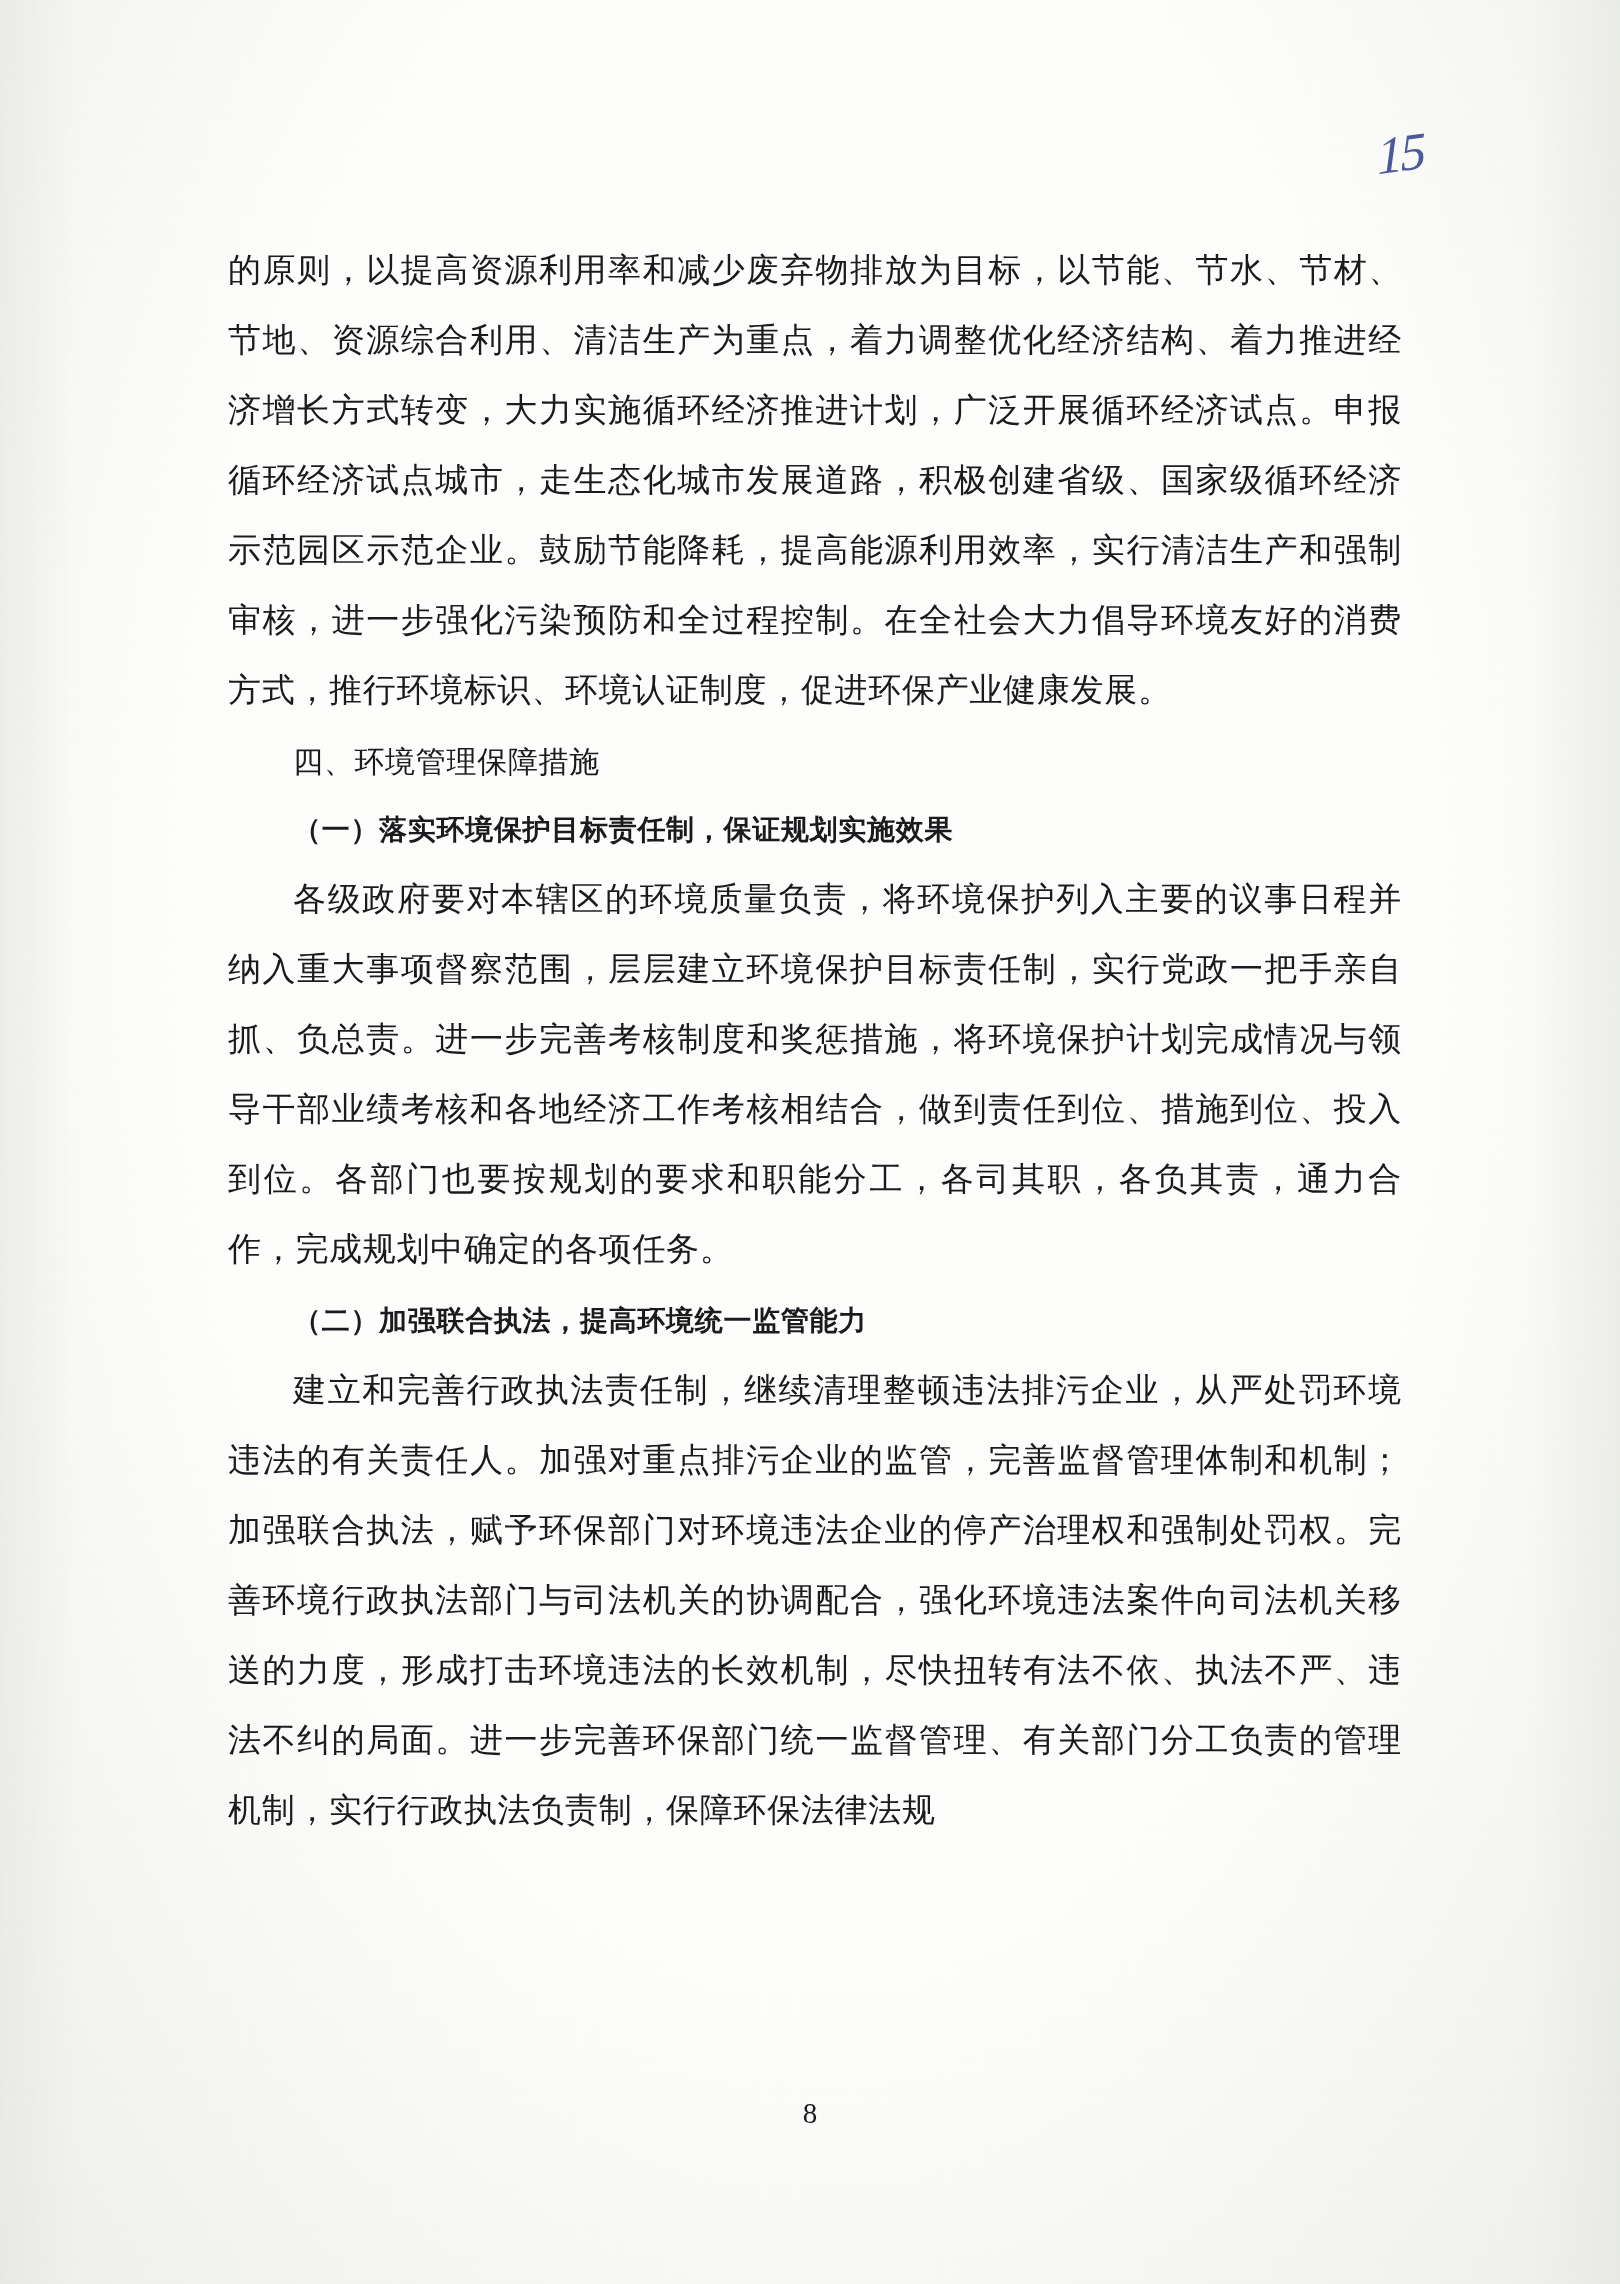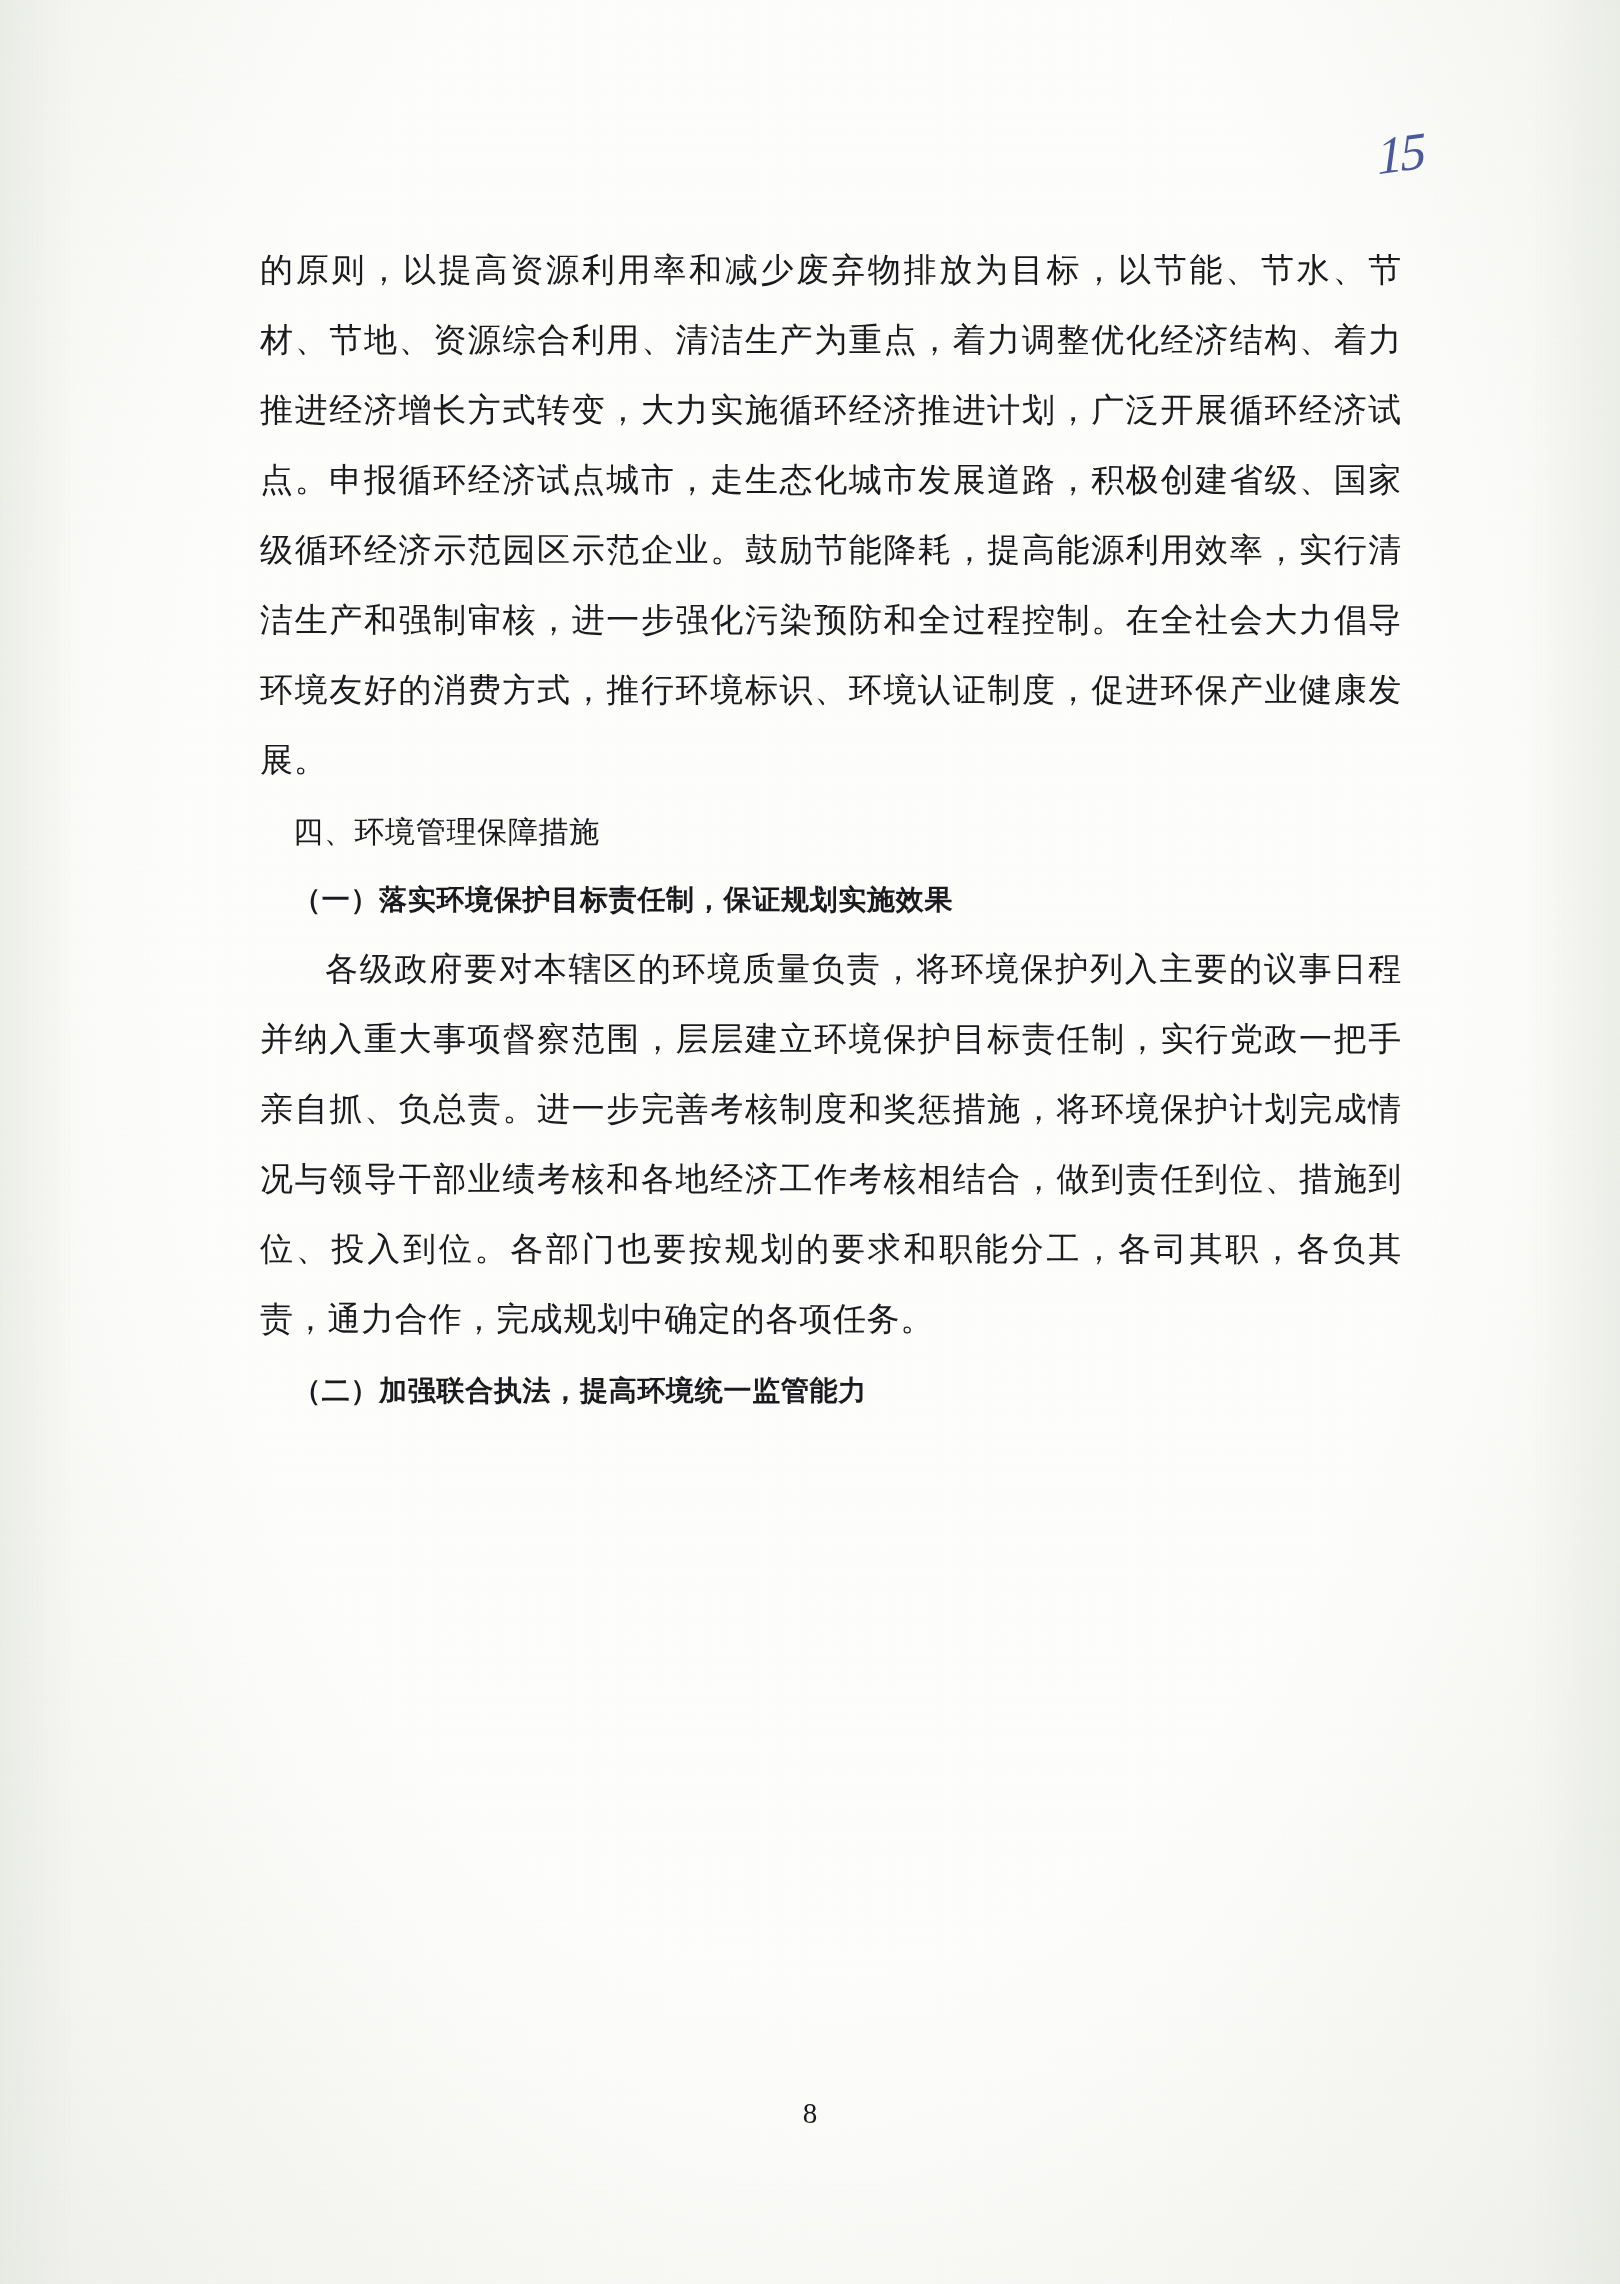--- a/index.html
+++ b/index.html
@@ -48,21 +48,20 @@
   p {
     margin: 0 0 0px 0;
     font-size: 33px;
     line-height: 70px;
     letter-spacing: 0.7px;
     text-align: justify;
     text-justify: inter-ideograph;
   }
   .body-text {
     text-indent: 0;
-    margin-left: 32px;
   }
   .indent2 {
     text-indent: 65px;
   }
   .heading {
     font-family: "DejaVu Sans", "Liberation Sans", sans-serif;
     font-weight: normal;
     font-size: 30px;
     line-height: 65px;
     letter-spacing: 0.7px;
@@ -110,20 +109,21 @@
     <p class="body-text">的原则，以提高资源利用率和减少废弃物排放为目标，以节能、节水、节材、节地、资源综合利用、清洁生产为重点，着力调整优化经济结构、着力推进经济增长方式转变，大力实施循环经济推进计划，广泛开展循环经济试点。申报循环经济试点城市，走生态化城市发展道路，积极创建省级、国家级循环经济示范园区示范企业。鼓励节能降耗，提高能源利用效率，实行清洁生产和强制审核，进一步强化污染预防和全过程控制。在全社会大力倡导环境友好的消费方式，推行环境标识、环境认证制度，促进环保产业健康发展。</p>
 
     <p class="heading">四、环境管理保障措施</p>
 
     <p class="subheading">（一）落实环境保护目标责任制，保证规划实施效果</p>
 
     <p class="body-text indent2">各级政府要对本辖区的环境质量负责，将环境保护列入主要的议事日程并纳入重大事项督察范围，层层建立环境保护目标责任制，实行党政一把手亲自抓、负总责。进一步完善考核制度和奖惩措施，将环境保护计划完成情况与领导干部业绩考核和各地经济工作考核相结合，做到责任到位、措施到位、投入到位。各部门也要按规划的要求和职能分工，各司其职，各负其责，通力合作，完成规划中确定的各项任务。</p>
 
     <p class="subheading">（二）加强联合执法，提高环境统一监管能力</p>
 
+    <p class="body-text indent2">建立和完善行政执法责任制，继续清理整顿违法排污企业，从严处罚环境违法的有关责任人。加强对重点排污企业的监管，完善监督管理体制和机制；加强联合执法，赋予环保部门对环境违法企业的停产治理权和强制处罚权。完善环境行政执法部门与司法机关的协调配合，强化环境违法案件向司法机关移送的力度，形成打击环境违法的长效机制，尽快扭转有法不依、执法不严、违法不纠的局面。进一步完善环保部门统一监督管理、有关部门分工负责的管理机制，实行行政执法负责制，保障环保法律法规</p>
 
   </div>
 
   <div class="page-number">8</div>
 
   <div class="grain"></div>
 </div>
 
 
 </body></html>

